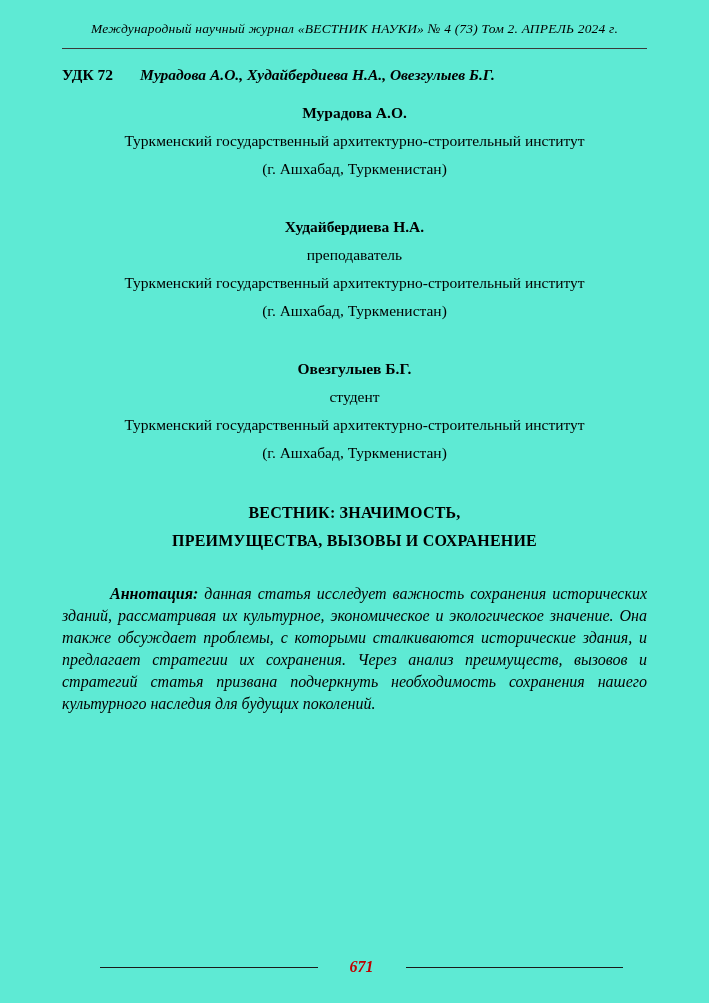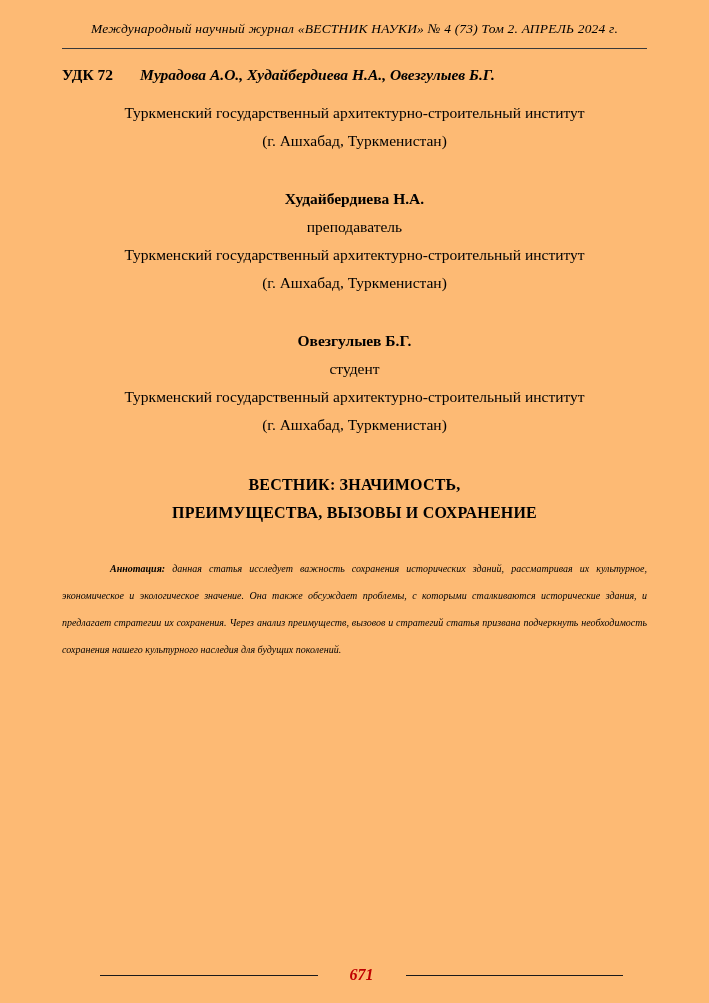--- a/index.html
+++ b/index.html
@@ -2,21 +2,21 @@
 <html><head>
 <meta charset="utf-8">
 <style>
   * { box-sizing: border-box; }
   html, body { margin: 0; padding: 0; background: #ffffff; }
   .page {
     position: relative;
     width: 709px;
     height: 1003px;
     margin: 0 auto;
-    background: #fdba74;
+    background: #5eead4;
     color: #000000;
     font-family: "Liberation Serif", "DejaVu Serif", serif;
     padding: 0 62px;
     overflow: hidden;
   }
   .journal-header {
     padding-top: 20px;
     text-align: center;
     font-style: italic;
     font-size: 13.5px;
@@ -49,41 +49,41 @@
     margin-top: 32px;
     text-align: center;
     font-weight: bold;
     font-size: 16px;
     line-height: 28px;
     letter-spacing: 0.2px;
   }
   .abstract-paragraph {
     margin-top: 28px;
     font-style: italic;
-    font-size: 10px;
-    line-height: 27px;
+    font-size: 16px;
+    line-height: 22px;
     text-align: justify;
     text-align-last: left;
     text-indent: 48px;
   }
   .keywords-paragraph {
     margin-top: 20px;
     font-style: italic;
     font-size: 15px;
     line-height: 27px;
     text-align: justify;
     text-align-last: left;
     text-indent: 48px;
   }
   .para-label { font-weight: bold; }
   .page-footer {
     position: absolute;
     left: 100px;
     right: 86px;
-    bottom: 20px;
+    bottom: 28px;
     display: flex;
     align-items: center;
     gap: 32px;
   }
   .footer-rule {
     flex: 1;
     border: none;
     border-top: 1.6px solid #1a1a1a;
     height: 0;
     margin: 0;
@@ -102,20 +102,21 @@
 
   <div class="journal-header">Международный научный журнал «ВЕСТНИК НАУКИ» № 4 (73) Том 2. АПРЕЛЬ 2024 г.</div>
 
   <hr class="header-rule">
 
   <div class="udc-line">
     <span class="udc-label">УДК 72</span><span class="udc-authors">Мурадова А.О., Худайбердиева Н.А., Овезгулыев Б.Г.</span>
   </div>
 
   <div class="author-block first">
+    <div class="author-name">Мурадова А.О.</div>
     <div class="author-affiliation">Туркменский государственный архитектурно-строительный институт</div>
     <div class="author-location">(г. Ашхабад, Туркменистан)</div>
   </div>
 
   <div class="author-block next">
     <div class="author-name">Худайбердиева Н.А.</div>
     <div class="author-role">преподаватель</div>
     <div class="author-affiliation">Туркменский государственный архитектурно-строительный институт</div>
     <div class="author-location">(г. Ашхабад, Туркменистан)</div>
   </div>

